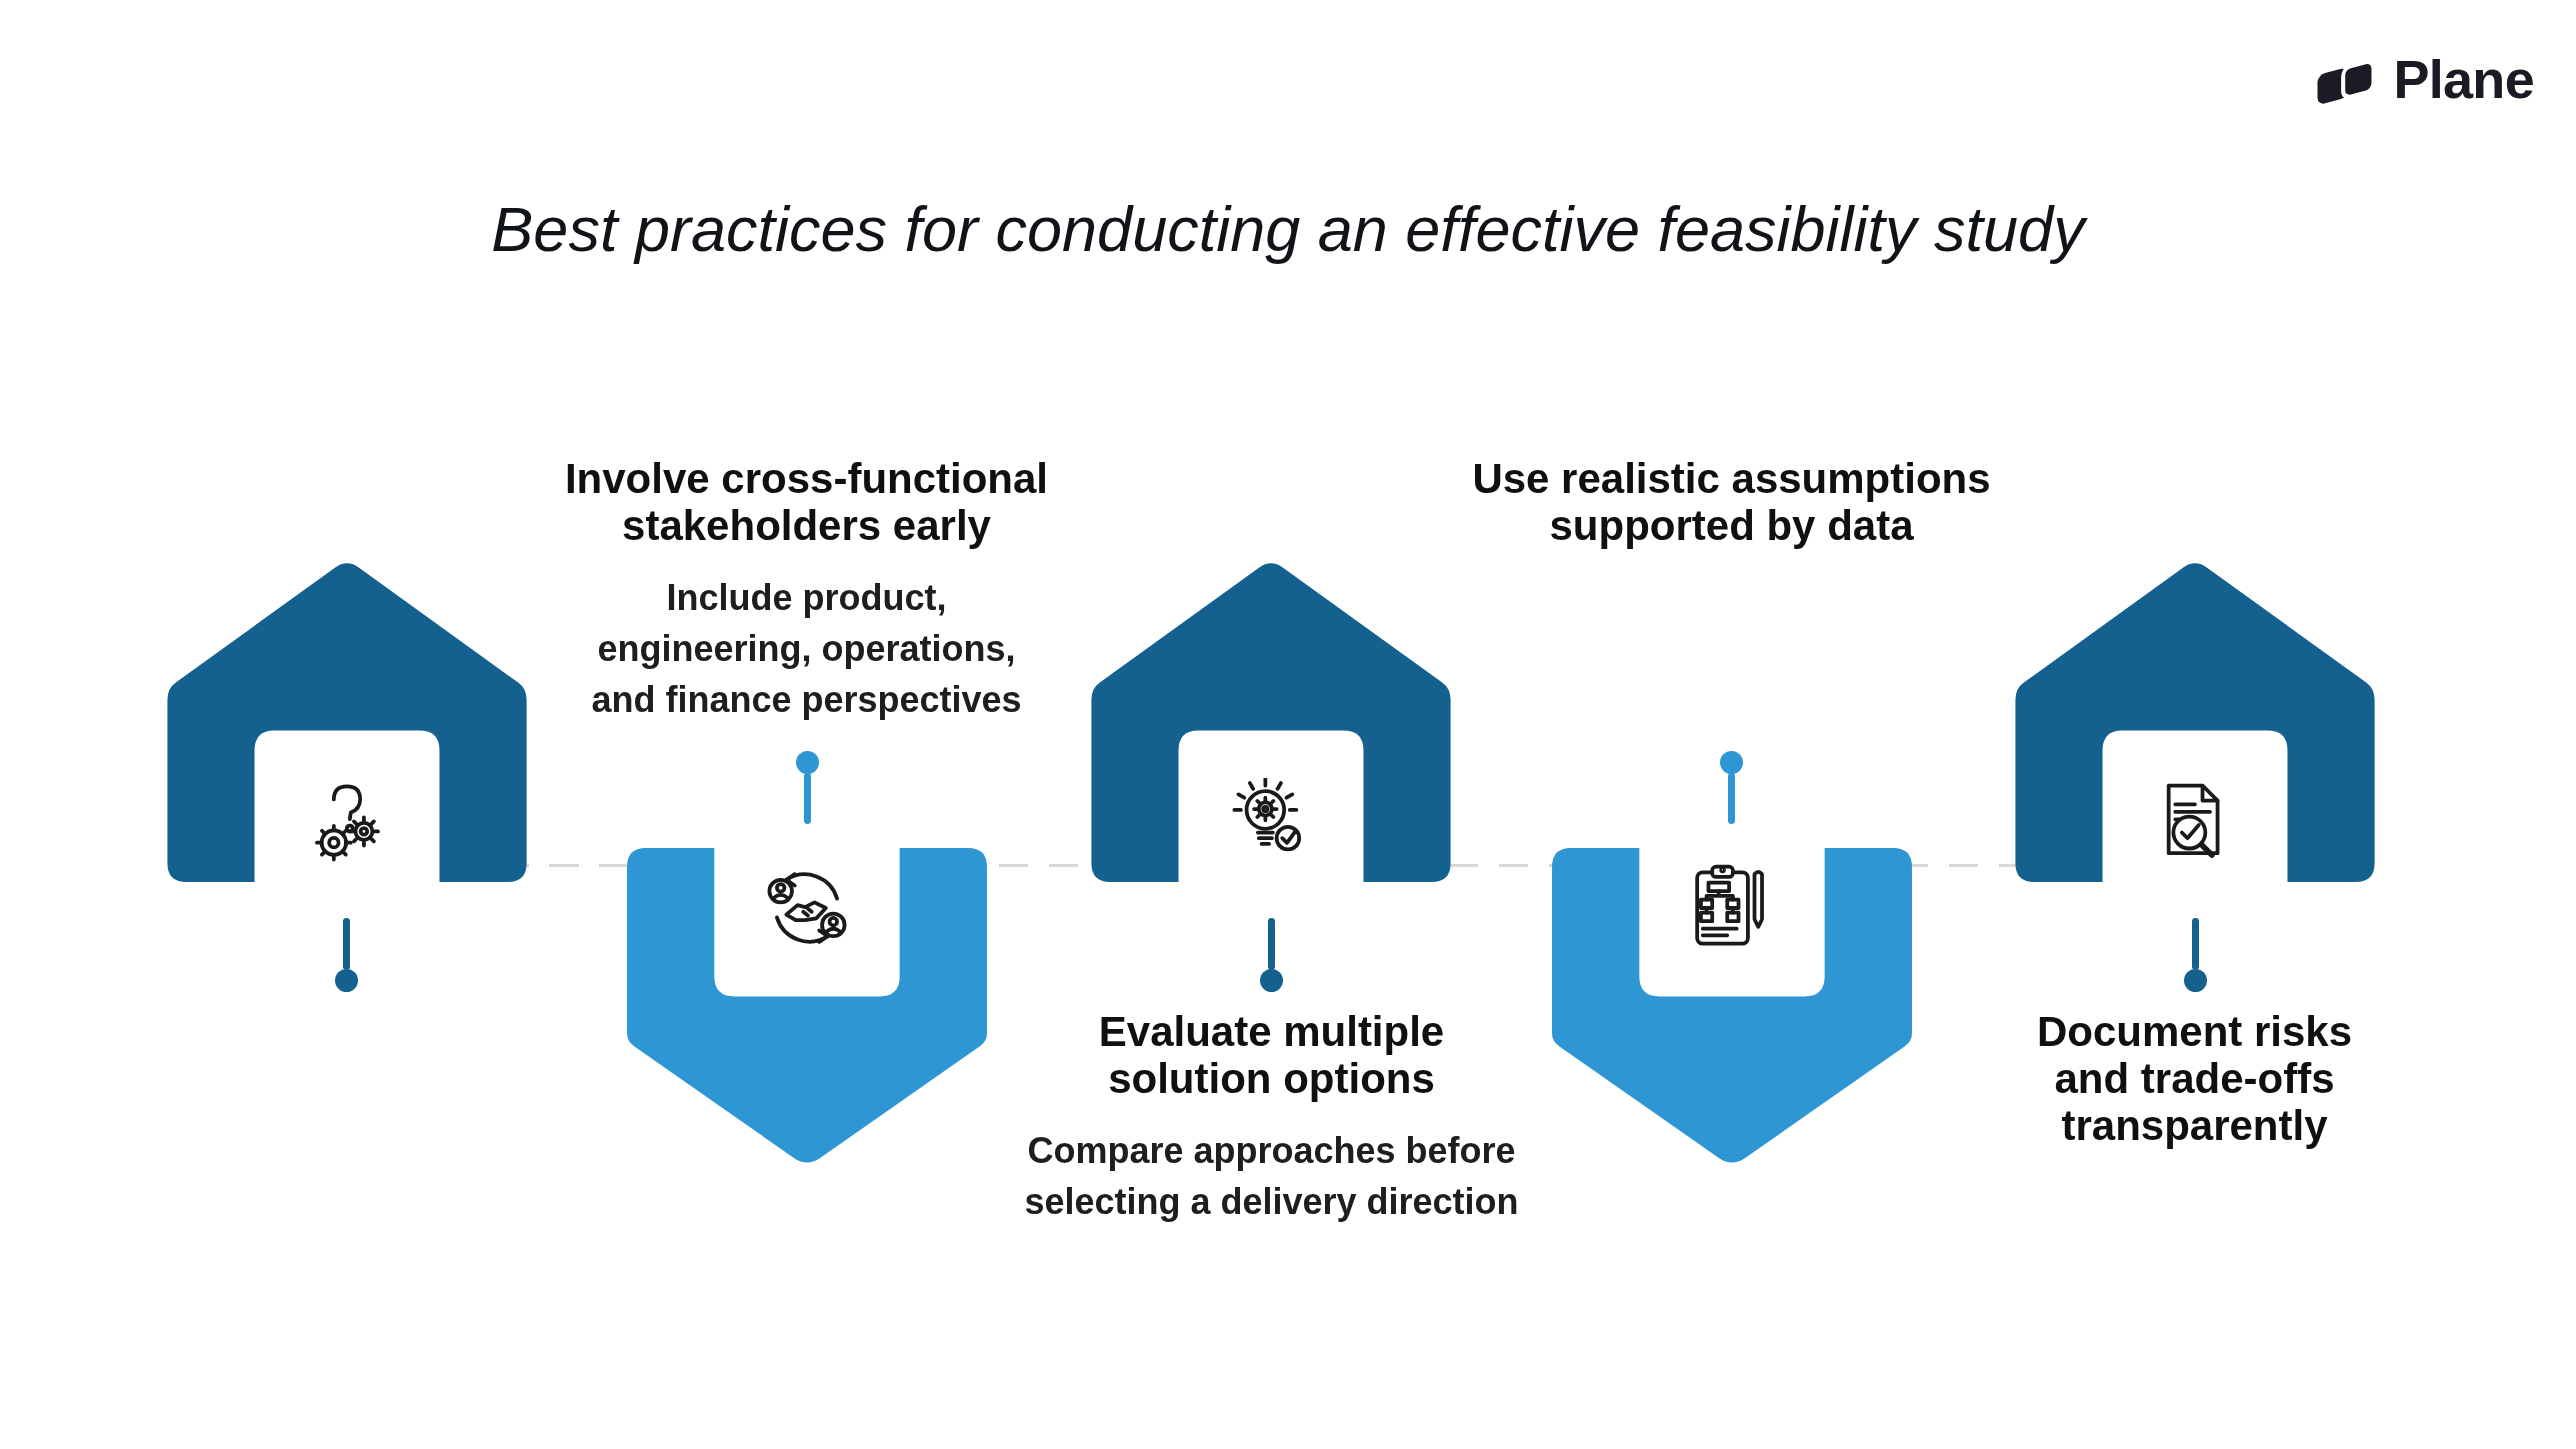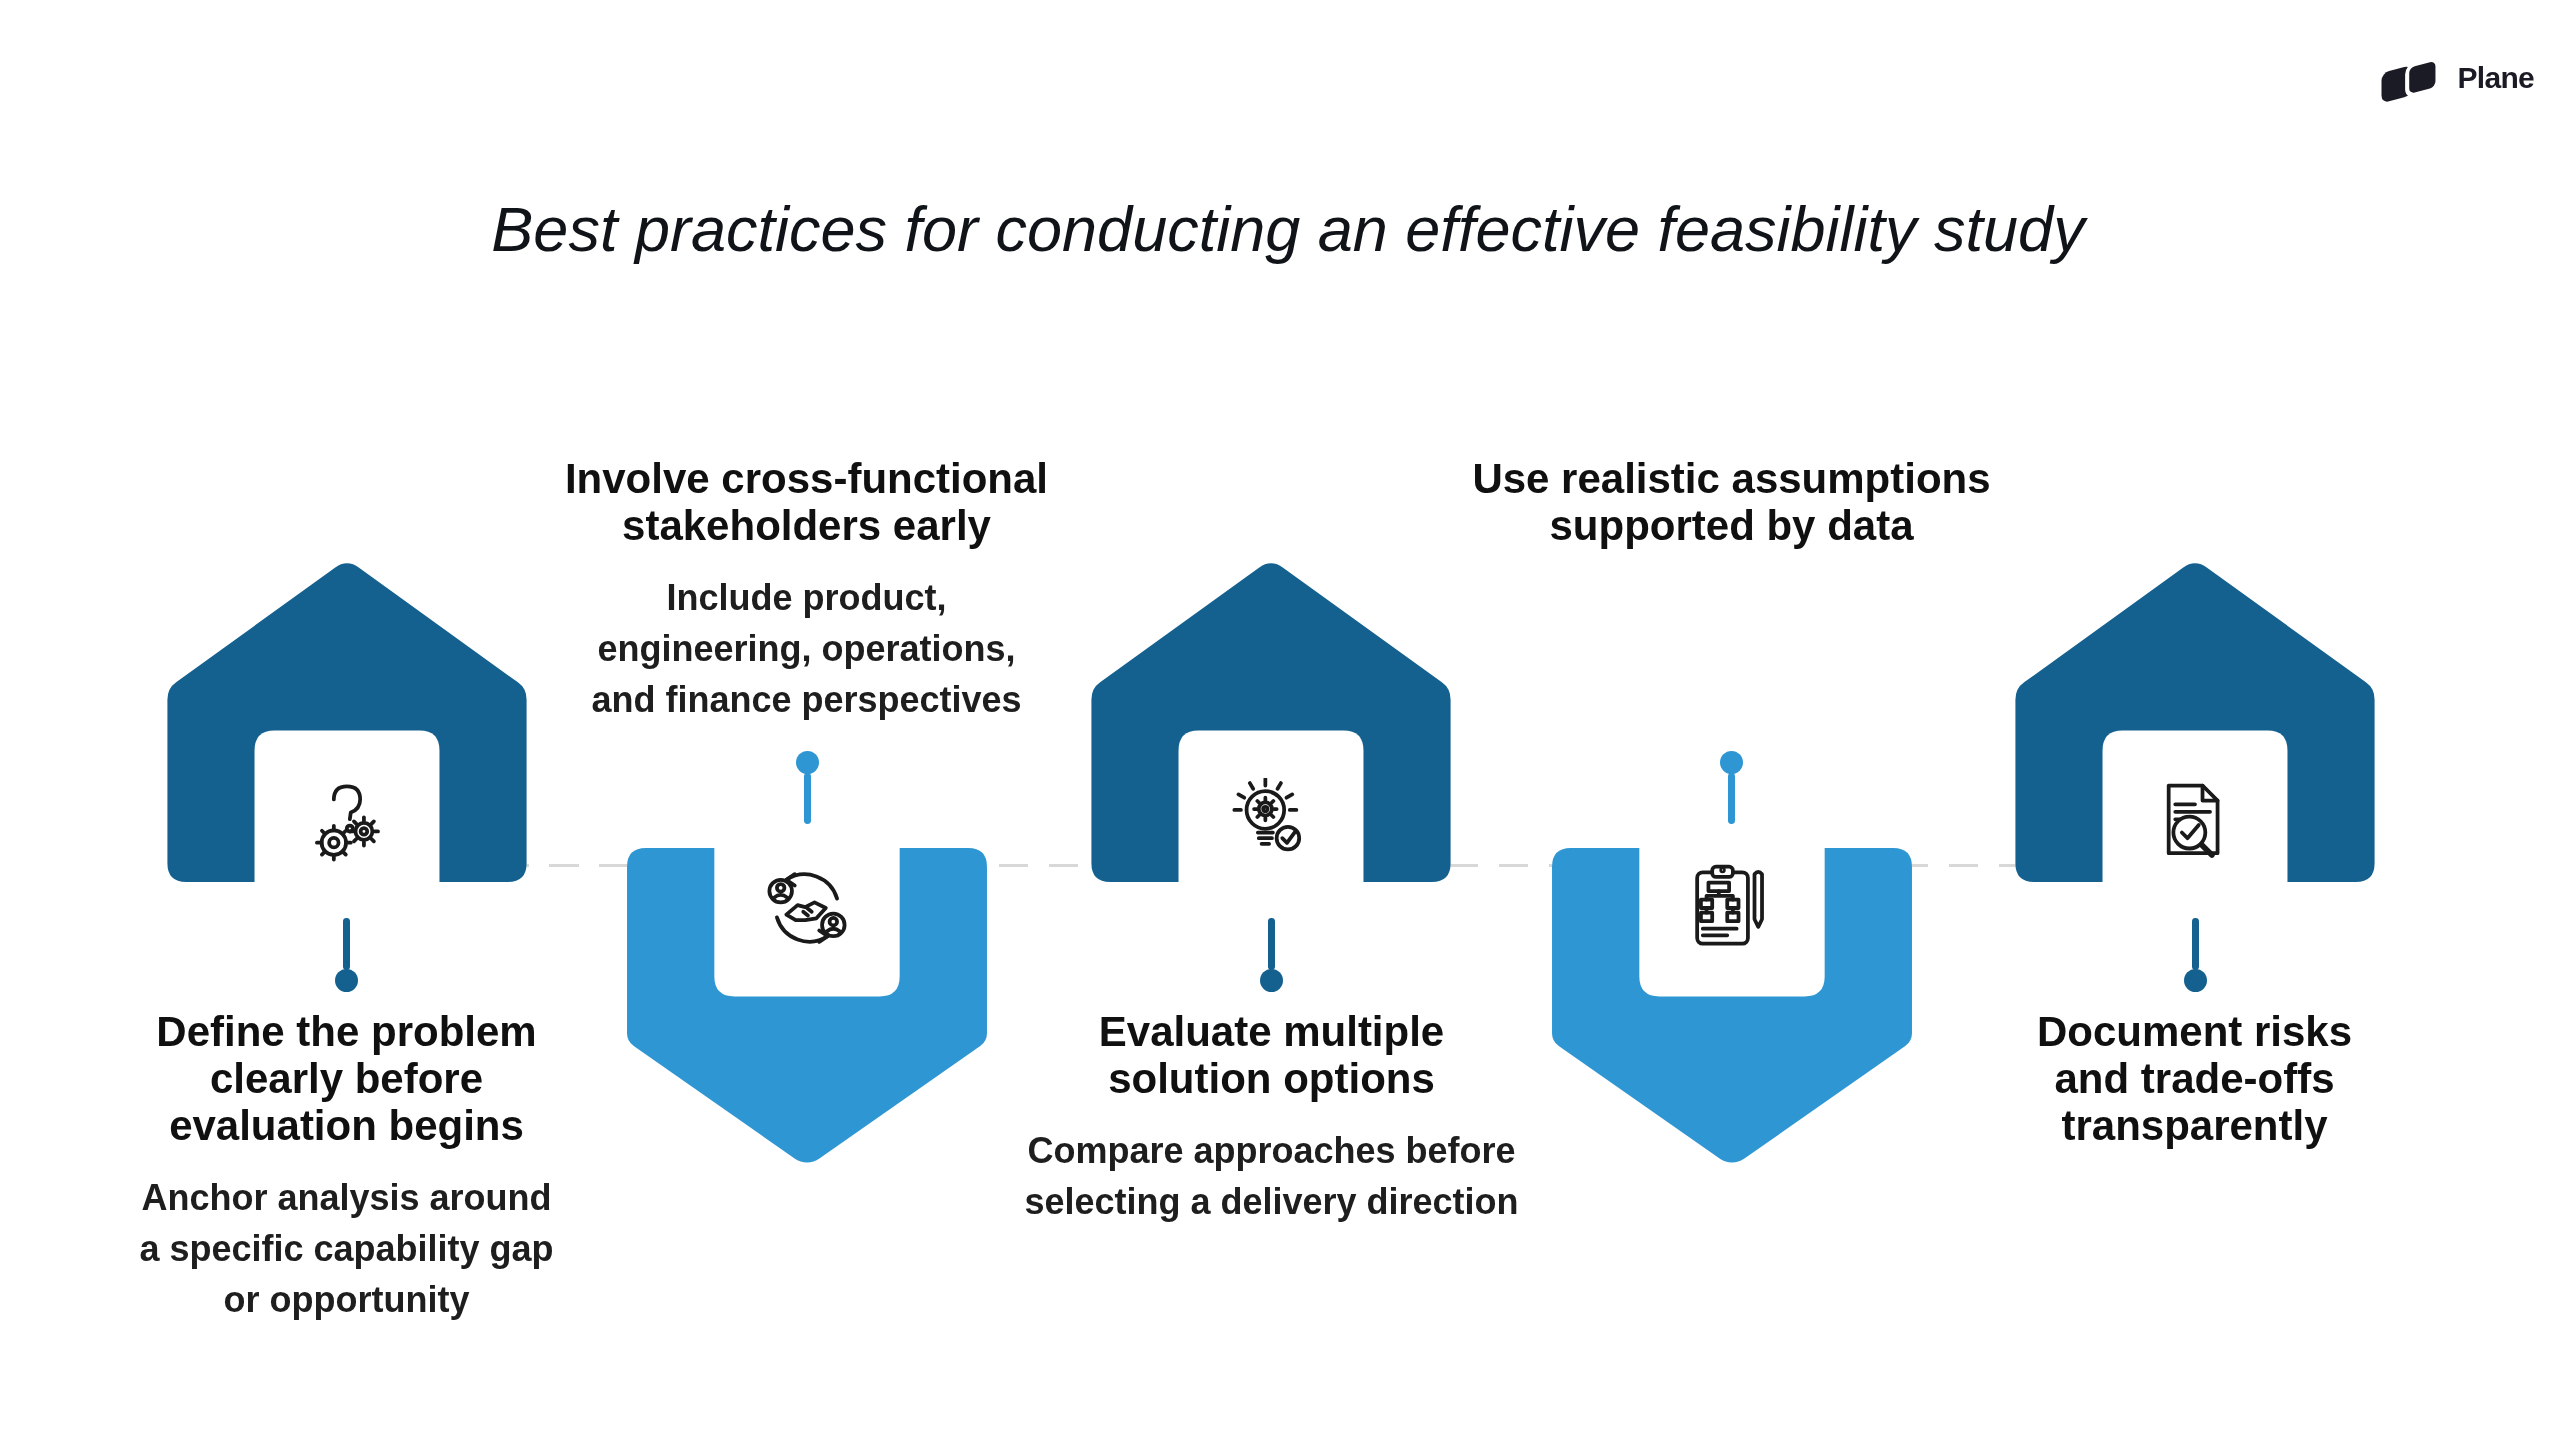--- a/index.html
+++ b/index.html
@@ -1,21 +1,21 @@
 <!DOCTYPE html>
 <html style="font-size:10.7px"><head>
 <meta charset="utf-8">
 <style>
   html,body{margin:0;padding:0;background:#ffffff;}
   body{width:2576px;height:1449px;position:relative;font-family:"Liberation Sans",sans-serif;overflow:hidden;}
   .stage{position:absolute;inset:0;background:#ffffff;}
 
   .logo{position:absolute;top:48px;right:42px;display:flex;align-items:center;gap:9.4px;z-index:5;}
   .logo svg{display:block;}
-  .brand-name{font-size:30px;font-weight:700;color:#1b1b25;letter-spacing:-0.7px;}
+  .brand-name{font-size:54px;font-weight:700;color:#1b1b25;letter-spacing:-0.7px;}
 
   .page-title{position:absolute;top:193px;left:0;width:2576px;text-align:center;margin:0;
     font-size:63px;font-weight:500;color:#101318;letter-spacing:0;font-style:italic;}
 
   .timeline{position:absolute;top:864px;left:349px;width:1851px;height:3.4px;z-index:1;
     background:repeating-linear-gradient(90deg,#d8d8d8 0 29.5px,transparent 29.5px 50px);}
 
   .abs{position:absolute;}
   .step-el{z-index:2;}
   .icon-svg{z-index:3;}
@@ -61,28 +61,20 @@
       <circle cx="36" cy="72" r="13"></circle>
         <circle cx="36" cy="72" r="5"></circle>
       <path d="M 49 72 L 54 72 M 45.2 81.2 L 48.7 84.7 M 36 85 L 36 90 M 26.8 81.2 L 23.3 84.7 M 23 72 L 18 72 M 26.8 62.8 L 23.3 59.3 M 36 59 L 36 54 M 45.2 62.8 L 48.7 59.3"></path>
       <circle cx="68" cy="60" r="9" fill="#fff"></circle>
         <circle cx="68" cy="60" r="3.5"></circle>
       <path d="M 79 60 L 83 60 M 75.8 67.8 L 78.6 70.6 M 68 71 L 68 75 M 60.2 67.8 L 57.4 70.6 M 57 60 L 53 60 M 60.2 52.2 L 57.4 49.4 M 68 49 L 68 45 M 75.8 52.2 L 78.6 49.4"></path>
     </g>
   </svg>
   <div class="abs pin-stem c-dark step-el" style="left:343px;top:918px;height:52px"></div>
   <div class="abs pin-dot c-dark step-el" style="left:335px;top:969px"></div>
-  <div class="abs txt step-el" style="left:85px;top:1008px;width:523px">
-    <h2>Define the problem
-clearly before
-evaluation begins</h2>
-    <p>Anchor analysis around
-a specific capability gap
-or opportunity</p>
-  </div>
 
   <div class="abs pin-dot c-light step-el" style="left:796px;top:751px"></div>
   <div class="abs pin-stem c-light step-el" style="left:804px;top:773px;height:51px"></div>
   <svg class="abs step-el" style="left:627px;top:848px" width="360" height="321" viewBox="0 0 536 478">
     <path fill="#2E96D3" d="M 28 0 L 508 0 Q 536 0 536 28 L 536 276 Q 536 288 526 295 L 287 462 Q 268 475 249 462 L 10 295 Q 0 288 0 276 L 0 28 Q 0 0 28 0 Z"></path>
     <path fill="#ffffff" d="M 130 0 L 130 191 Q 130 221 160 221 L 376 221 Q 406 221 406 191 L 406 0 Z"></path>
   </svg>
   <svg class="abs icon-svg" style="left:760px;top:861px" width="94" height="94" viewBox="0 0 100 100">
     <g class="ic">
       <path d="M 28 20 A 36 36 0 0 1 82 40"></path>

